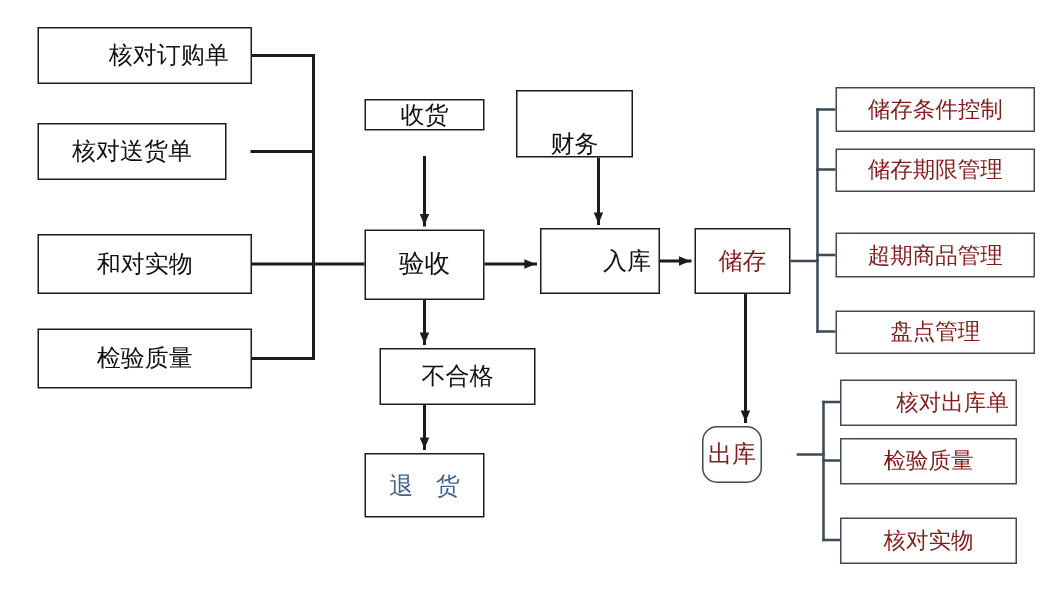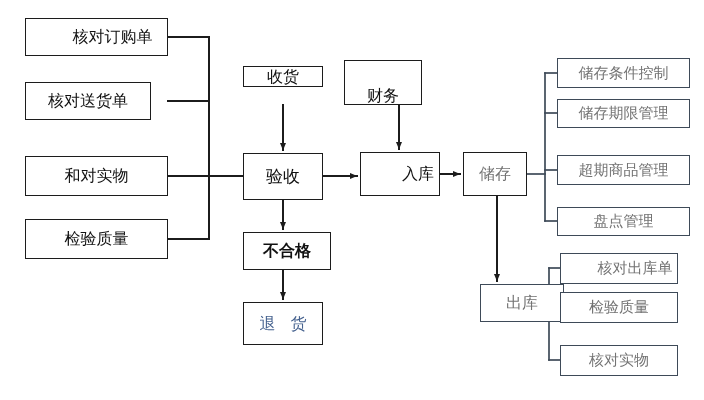--- a/index.html
+++ b/index.html
@@ -29,21 +29,21 @@
     justify-content:center;
     text-align:center;
     line-height:1;
     white-space:nowrap;
     z-index:2;
   }
   .node span{display:block;}
   
   .t-dark{color:#111111;}
   .t-blue{color:#46628f;}
-  .t-slate{color:#737373;}
+  .t-slate{color:#7f1d1d;}
   .fs-15{font-size:15px;}
   .fs-16{font-size:16px;}
   .fs-17{font-size:17px;}
   .sp-wide{letter-spacing:5px;text-indent:5px;}
   .thin{border-width:1.3px;border-color:#3e4a58;}
 </style>
 </head>
 <body>
 
 <div id="diagram">
@@ -116,37 +116,37 @@
   </div>
 
   <div class="node" style="left:344px;top:60px;width:78px;height:45px;align-items:flex-end;">
     <span class="t-dark fs-16">财务</span>
   </div>
 
   <div class="node" style="left:243px;top:153px;width:80px;height:47px;">
     <span class="t-dark fs-17">验收</span>
   </div>
 
-  <div class="node" style="left:243px;top:232px;width:88px;height:38px;font-weight:bold;">
+  <div class="node" style="left:253px;top:232px;width:104px;height:38px;">
     <span class="t-dark fs-16">不合格</span>
   </div>
 
   <div class="node" style="left:243px;top:302px;width:80px;height:43px;">
     <span class="t-blue fs-16 sp-wide">退 货</span>
   </div>
 
   <div class="node" style="left:360px;top:152px;width:80px;height:44px;padding-left:36px;">
     <span class="t-dark fs-16">入库</span>
   </div>
 
   <div class="node" style="left:463px;top:152px;width:64px;height:44px;">
     <span class="t-slate fs-16">储存</span>
   </div>
 
-  <div class="node thin" style="left:480px;top:284px;width:84px;height:38px;">
+  <div class="node thin" style="left:468px;top:284px;width:40px;height:38px;border-radius:10px;">
     <span class="t-slate fs-16">出库</span>
   </div>
 
   <div class="node thin" style="left:557px;top:58px;width:133px;height:30px;">
     <span class="t-slate fs-15">储存条件控制</span>
   </div>
 
   <div class="node thin" style="left:557px;top:99px;width:133px;height:29px;">
     <span class="t-slate fs-15">储存期限管理</span>
   </div>

